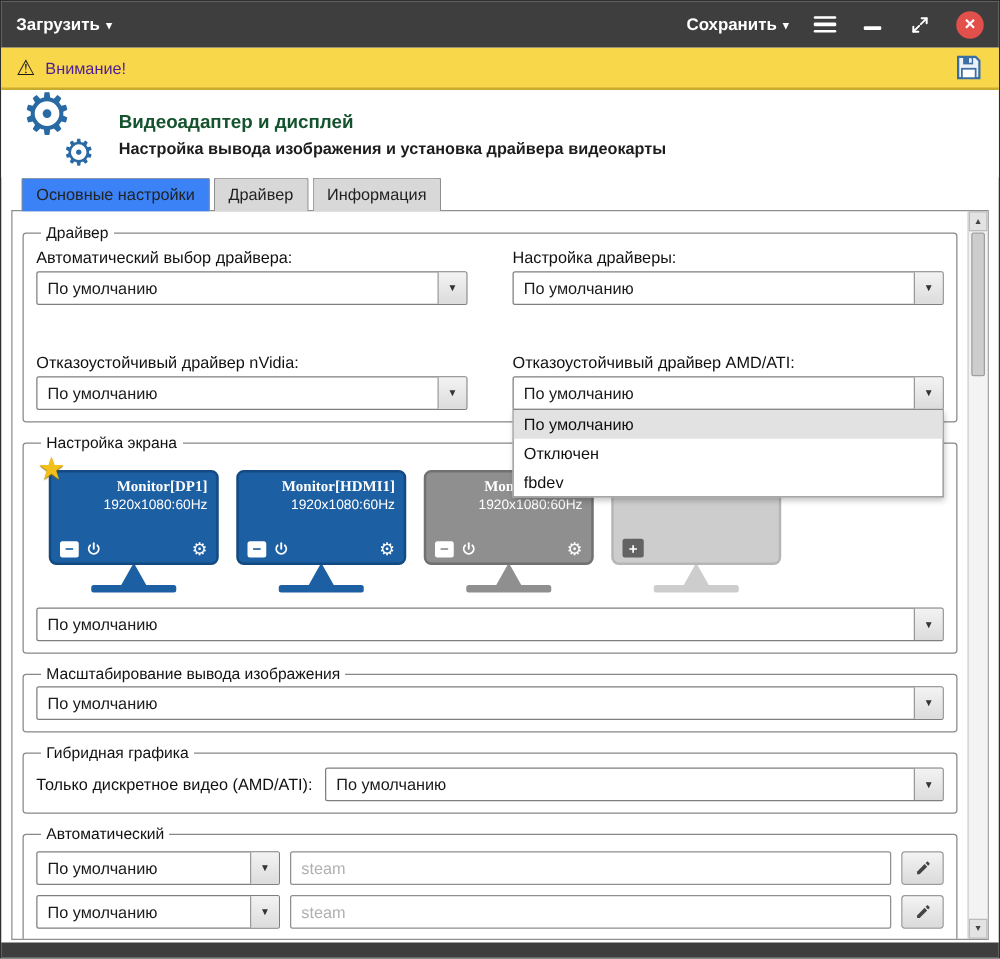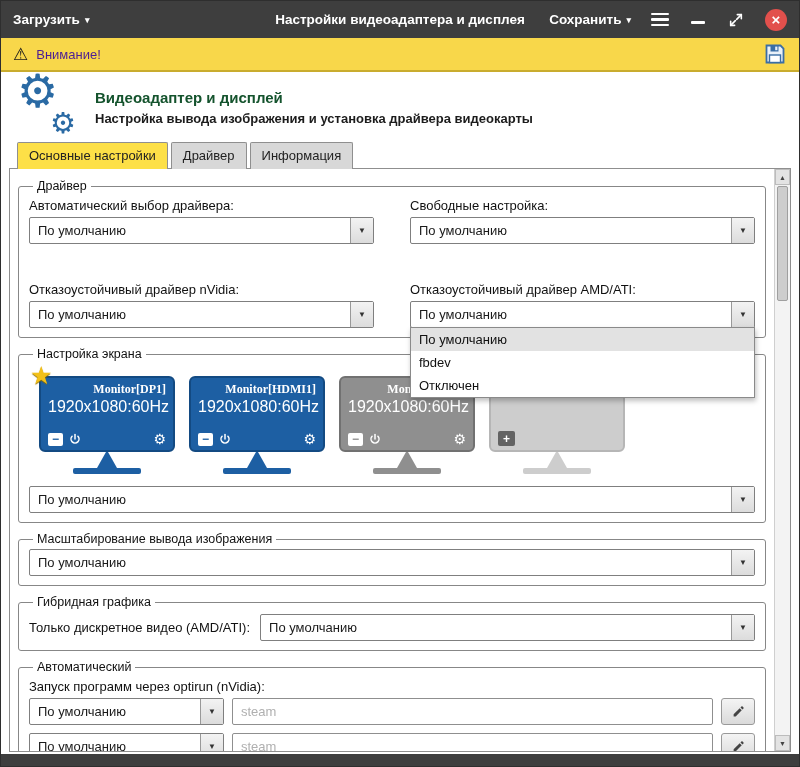--- a/index.html
+++ b/index.html
@@ -30,21 +30,21 @@
   .header { flex:0 0 70px; display:flex; align-items:center; padding:0 14px; gap:16px; background:#fff; }
   .gears { width:64px; height:62px; position:relative; color:#2a6aa4; flex:0 0 auto; }
   .gear-big { position:absolute; font-size:46px; top:-8px; left:2px; line-height:1; }
   .gear-small { position:absolute; font-size:29px; right:3px; bottom:0px; line-height:1; }
   .h-title { font-size:15px; font-weight:bold; color:#14532d; margin-bottom:5px; }
   .h-sub { font-size:13px; font-weight:bold; color:#1c1c1c; }
 
   
   .tabs { flex:0 0 auto; display:flex; padding-left:16px; gap:3px; position:relative; z-index:3; }
   .tab { font-size:13px; padding:5px 11px 6px; background:#d8d8d8; border:1px solid #8f8f8f; border-bottom:none; border-radius:2px 2px 0 0; color:#222; margin-bottom:-1px; cursor:pointer; }
-  .tab.active { background:#fde047; }
+  .tab.active { background:#3b82f6; }
 
   
   .panel { flex:1; min-height:0; margin:0 8px 2px; border:1px solid #8f8f8f; background:#fff; display:flex; }
   .content { flex:1; min-width:0; padding:8px 6px 2px 6px; overflow:hidden; }
 
   fieldset { border:1px solid #878787; border-radius:3px; padding:3px 10px 9px; margin:2px 2px 9px; }
   legend { font-size:12.5px; color:#111; padding:0 4px; margin-left:4px; }
 
   .grid2 { display:grid; grid-template-columns:1fr 1fr; column-gap:16px; row-gap:7px;gap:36px; }
   .flabel { font-size:13px; color:#111; margin:2px 0 4px; white-space:nowrap; }
@@ -59,21 +59,21 @@
   .dropitem.selected { background:#e2e2e2; }
 
   
   .monrow { display:flex; gap:14px; padding:12px 4px 2px 10px; }
   .monitor { position:relative; display:flex; flex-direction:column; align-items:center; width:136px; cursor:pointer; }
   .m-blue  { --mc:#1d5fa3; --mb:#134a82; }
   .m-gray  { --mc:#8f8f8f; --mb:#717171; }
   .m-light { --mc:#cdcdcd; --mb:#b6b6b6; }
   .mon-screen { width:136px; height:76px; background:var(--mc); border:2px solid var(--mb); border-radius:6px; display:flex; flex-direction:column; color:#fff; padding:4px 7px 4px; }
   .mon-name { font-size:12px; font-weight:bold; text-align:right; white-space:nowrap;font-family:Liberation Serif, serif; }
-  .mon-res  { font-size:16px; text-align:center; margin-top:1px; white-space:nowrap; }
+  .mon-res  { font-size:11px; text-align:right; margin-top:1px; white-space:nowrap; }
   .mon-controls { margin-top:auto; display:flex; align-items:center; gap:6px; }
   .mon-minus { width:15px; height:13px; background:#fff; border-radius:2px; color:var(--mc); font-size:12px; font-weight:bold; display:flex; align-items:center; justify-content:center; line-height:1; }
   .mon-gear { margin-left:auto; font-size:14px; line-height:1; }
   .mon-plus { width:17px; height:15px; background:#636363; border-radius:2px; color:#fff; font-size:12px; font-weight:bold; display:flex; align-items:center; justify-content:center; line-height:1; }
   .mon-neck { width:20px; height:0; border-bottom:16px solid var(--mc); border-left:9px solid transparent; border-right:9px solid transparent; }
   .mon-base { width:68px; height:6px; background:var(--mc); border-radius:2px; }
   .star { position:absolute; top:-13px; left:-9px; font-size:25px; color:#f2c019; text-shadow:0 1px 1px #8d6c00; z-index:2; line-height:1; }
 
   .inline-field { display:flex; align-items:center; gap:10px; margin-top:10px; }
   .inline-field .flabel { margin:0; }
@@ -93,21 +93,20 @@
   .sb-space { flex:1; }
 
   .footer { flex:0 0 12px; background:#3e3e3e; }
 </style>
 </head>
 <body>
 
 <div class="window">
 
   <div class="titlebar">
-    <div class="tb-title">Настройки видеоадаптера и дисплея</div>
     <div class="tb-left">
       <span>Загрузить</span>
       <span class="caret">▾</span>
     </div>
     <div class="tb-right">
       <div class="tb-save">
         <span>Сохранить</span>
         <span class="caret">▾</span>
       </div>
       <div class="hamb">
@@ -169,21 +168,21 @@
         <legend>Драйвер</legend>
         <div class="grid2">
           <div>
             <div class="flabel">Автоматический выбор драйвера:</div>
             <div class="combo">
               <span class="cval">По умолчанию</span>
               <span class="cbtn">▼</span>
             </div>
           </div>
           <div>
-            <div class="flabel">Свободные настройка:</div>
+            <div class="flabel">Настройка драйверы:</div>
             <div class="combo">
               <span class="cval">По умолчанию</span>
               <span class="cbtn">▼</span>
             </div>
           </div>
           <div>
             <div class="flabel">Отказоустойчивый драйвер nVidia:</div>
             <div class="combo">
               <span class="cval">По умолчанию</span>
               <span class="cbtn">▼</span>
@@ -191,22 +190,22 @@
           </div>
           <div>
             <div class="flabel">Отказоустойчивый драйвер AMD/ATI:</div>
             <div class="combo-wrap">
               <div class="combo">
                 <span class="cval">По умолчанию</span>
                 <span class="cbtn">▼</span>
               </div>
               <div class="droplist">
                 <div class="dropitem selected">По умолчанию</div>
+                <div class="dropitem">Отключен</div>
                 <div class="dropitem">fbdev</div>
-                <div class="dropitem">Отключен</div>
               </div>
             </div>
           </div>
         </div>
       </fieldset>
 
       <fieldset>
         <legend>Настройка экрана</legend>
         <div class="monrow">
 
@@ -297,21 +296,20 @@
           <div class="combo">
             <span class="cval">По умолчанию</span>
             <span class="cbtn">▼</span>
           </div>
         </div>
       </fieldset>
 
       <fieldset>
         <legend>Автоматический</legend>
 
-        <div class="flabel">Запуск программ через optirun (nVidia):</div>
         <div class="exrow">
           <div class="combo">
             <span class="cval">По умолчанию</span>
             <span class="cbtn">▼</span>
           </div>
           <input class="txt" type="text" placeholder="steam" style="">
           <div class="editbtn">
             <svg width="13" height="13" viewBox="0 0 24 24">
                 <path d="M3 17.2V21h3.8L18 9.8 14.2 6 3 17.2z" fill="#444"></path>
                 <path d="M15.6 4.6l3.8 3.8 1.8-1.8c.6-.6.6-1.5 0-2.1l-1.7-1.7c-.6-.6-1.5-.6-2.1 0l-1.8 1.8z" fill="#444"></path>

